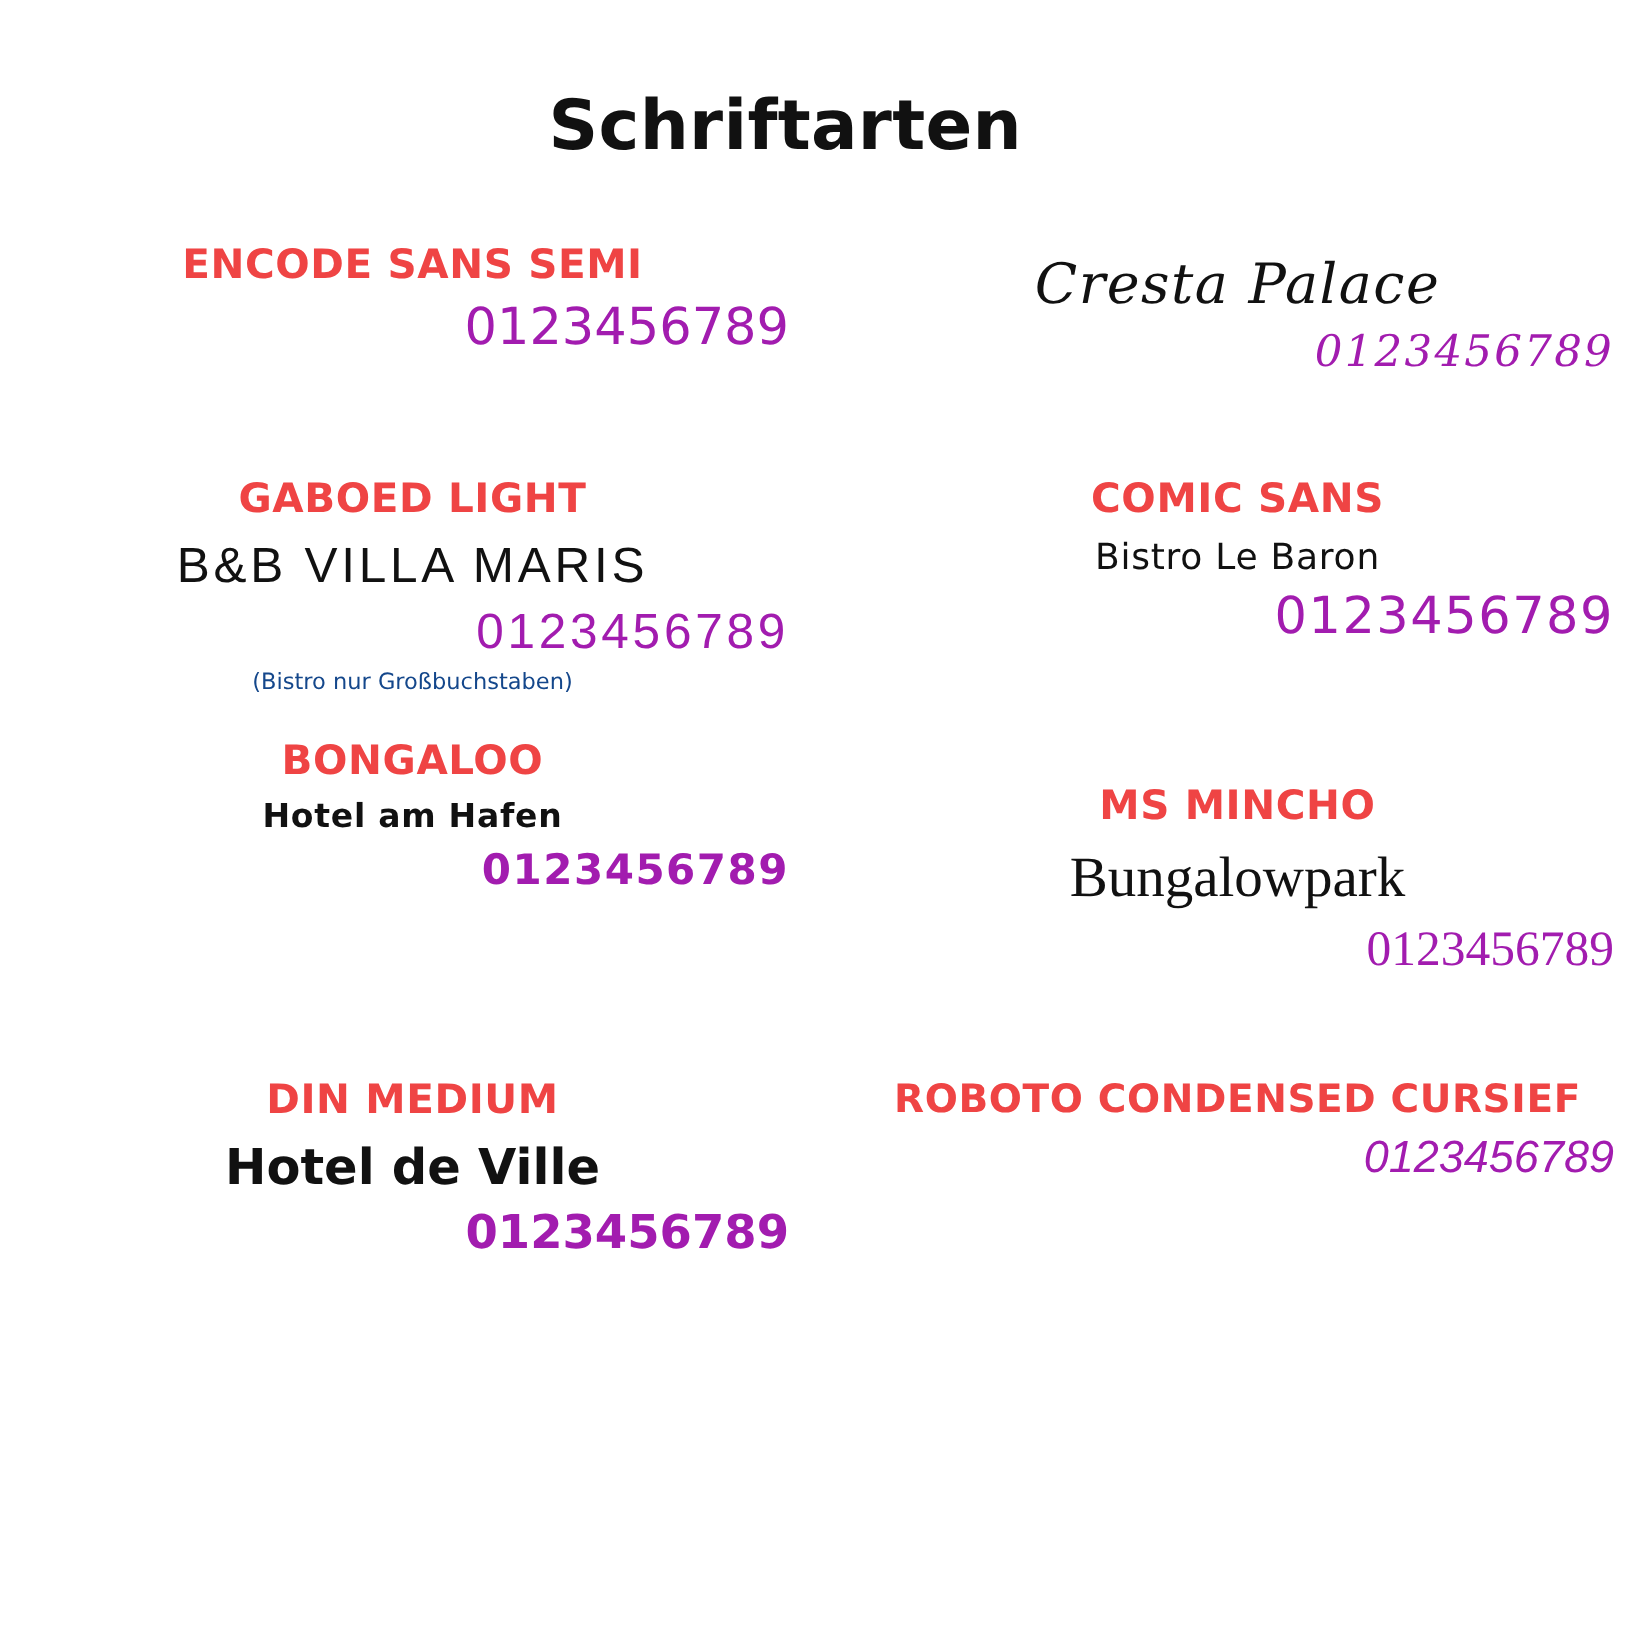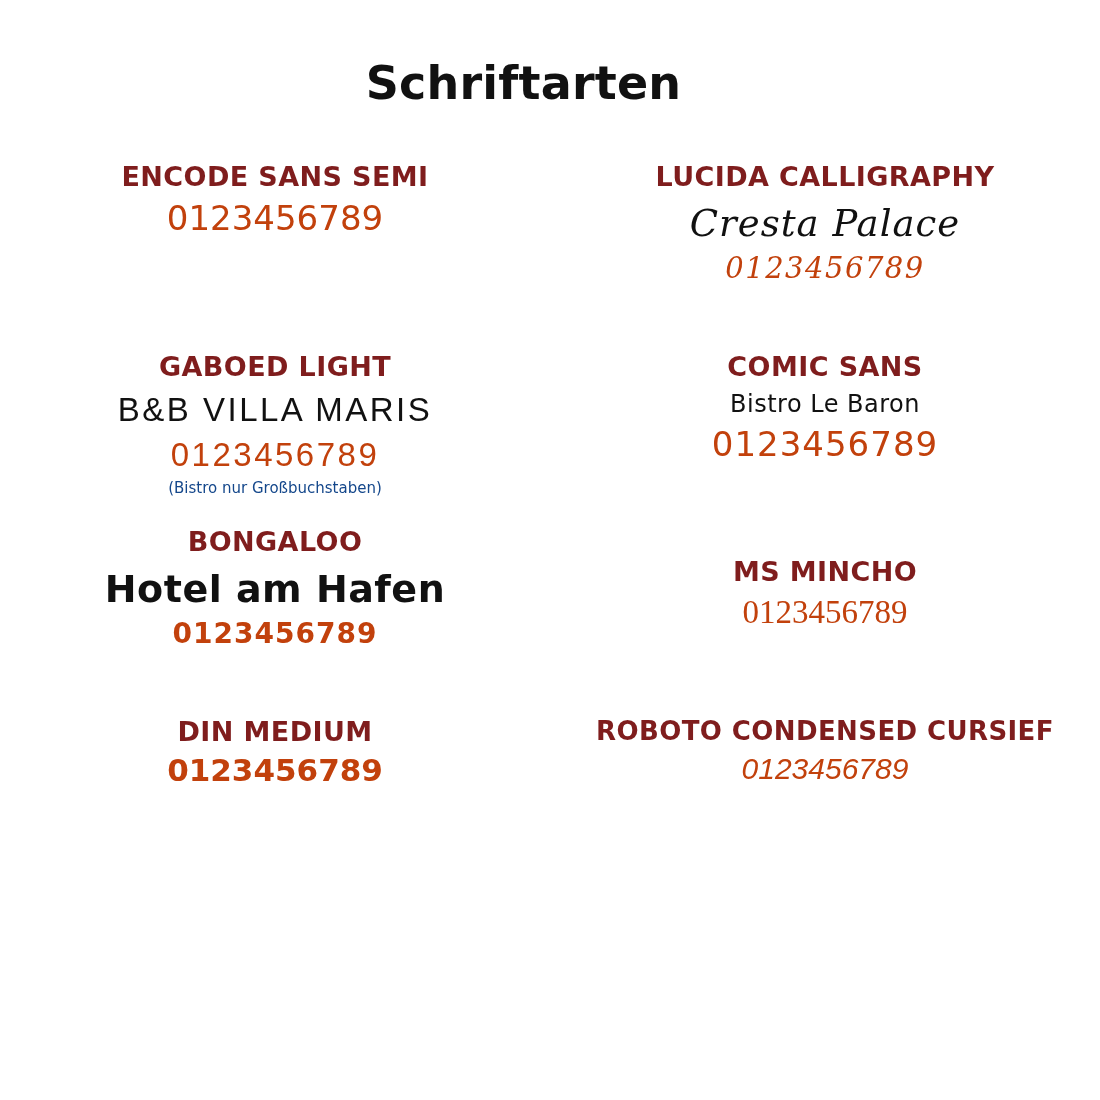--- a/index.html
+++ b/index.html
@@ -38,38 +38,39 @@
     display: grid;
     grid-template-columns: 550px 550px;
     grid-auto-rows: auto;
   }
   .cell {
     box-sizing: border-box;
     text-align: center;
     padding: 0 24px;
   }
   .font-label {
-    color: #7f1d1d;
+    color: #ef4444;
     font-weight: bold;
     font-size: 27px;
     letter-spacing: 0.4px;
     line-height: 1.25;
     font-family: "DejaVu Sans", sans-serif;
   }
   .sample {
     color: #111111;
     font-size: 36px;
     line-height: 1.3;
     margin-top: 6px;
   }
   .digits {
-    color: #c2410c;
+    color: #a21caf;
     font-size: 34px;
     line-height: 1.3;
     margin-top: 2px;
+    text-align: right;
   }
   .note {
     color: #14478b;
     font-size: 15px;
     margin-top: 2px;
     font-family: "DejaVu Sans", sans-serif;
   }
 
   
   .s-encode .sample,
@@ -105,21 +106,21 @@
     letter-spacing: 0.5px;
   }
   .s-comic .digits {
     font-family: "DejaVu Sans", sans-serif;
     font-size: 34px;
     letter-spacing: 1px;
   }
   .s-bongaloo .sample {
     font-family: "DejaVu Sans", sans-serif;
     font-weight: bold;
-    font-size: 38px;
+    font-size: 22px;
     letter-spacing: 0.5px;
   }
   .s-bongaloo .digits {
     font-family: "DejaVu Sans", sans-serif;
     font-weight: bold;
     font-size: 28px;
     letter-spacing: 1px;
   }
   .s-mincho .sample {
     font-family: "Liberation Serif", serif;
@@ -169,21 +170,20 @@
   <h1 class="page-title">Schriftarten</h1>
 
   <div class="grid">
 
     <div class="cell s-encode row-1">
       <div class="font-label">ENCODE SANS SEMI</div>
       <div class="digits">0123456789</div>
     </div>
 
     <div class="cell s-lucida row-1 right">
-      <div class="font-label">LUCIDA CALLIGRAPHY</div>
       <div class="sample">Cresta Palace</div>
       <div class="digits">0123456789</div>
     </div>
 
     <div class="cell s-gaboed row-2">
       <div class="font-label">GABOED LIGHT</div>
       <div class="sample">B&amp;B VILLA MARIS</div>
       <div class="digits">0123456789</div>
       <div class="note">(Bistro nur Großbuchstaben)</div>
     </div>
@@ -195,25 +195,27 @@
     </div>
 
     <div class="cell s-bongaloo row-3">
       <div class="font-label">BONGALOO</div>
       <div class="sample">Hotel am Hafen</div>
       <div class="digits">0123456789</div>
     </div>
 
     <div class="cell s-mincho row-3 right">
       <div class="font-label">MS MINCHO</div>
+      <div class="sample">Bungalowpark</div>
       <div class="digits">0123456789</div>
     </div>
 
     <div class="cell s-din row-4">
       <div class="font-label">DIN MEDIUM</div>
+      <div class="sample">Hotel de Ville</div>
       <div class="digits">0123456789</div>
     </div>
 
     <div class="cell s-roboto row-4 right">
       <div class="font-label">ROBOTO CONDENSED CURSIEF</div>
       <div class="digits">0123456789</div>
     </div>
 
   </div>
 </div>

